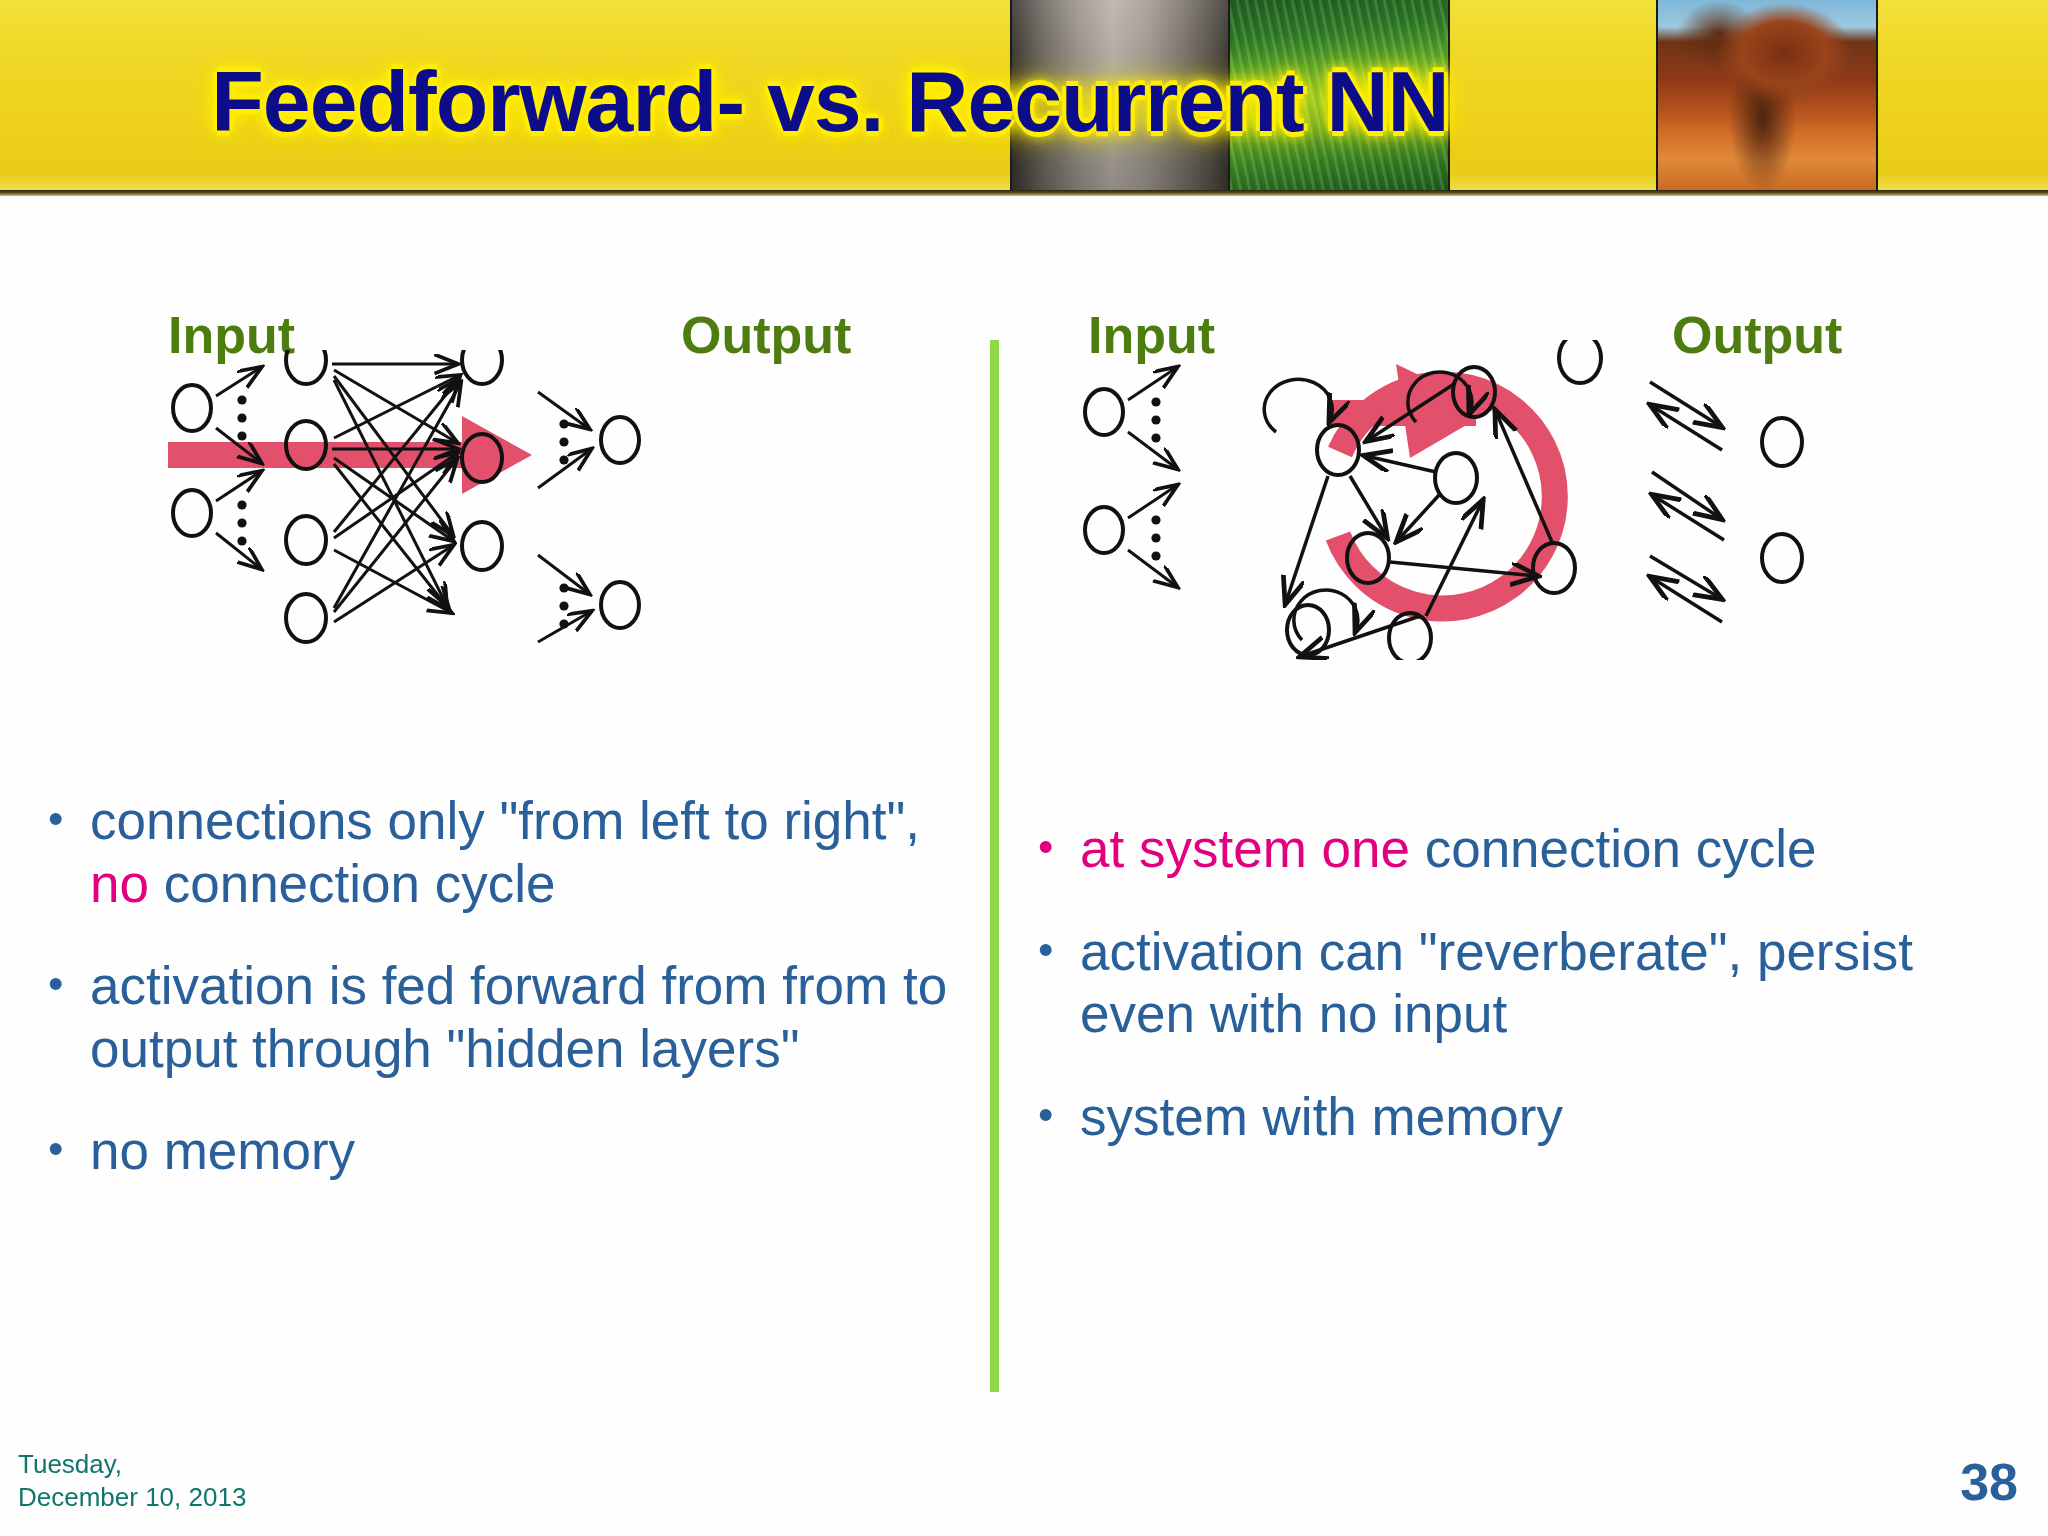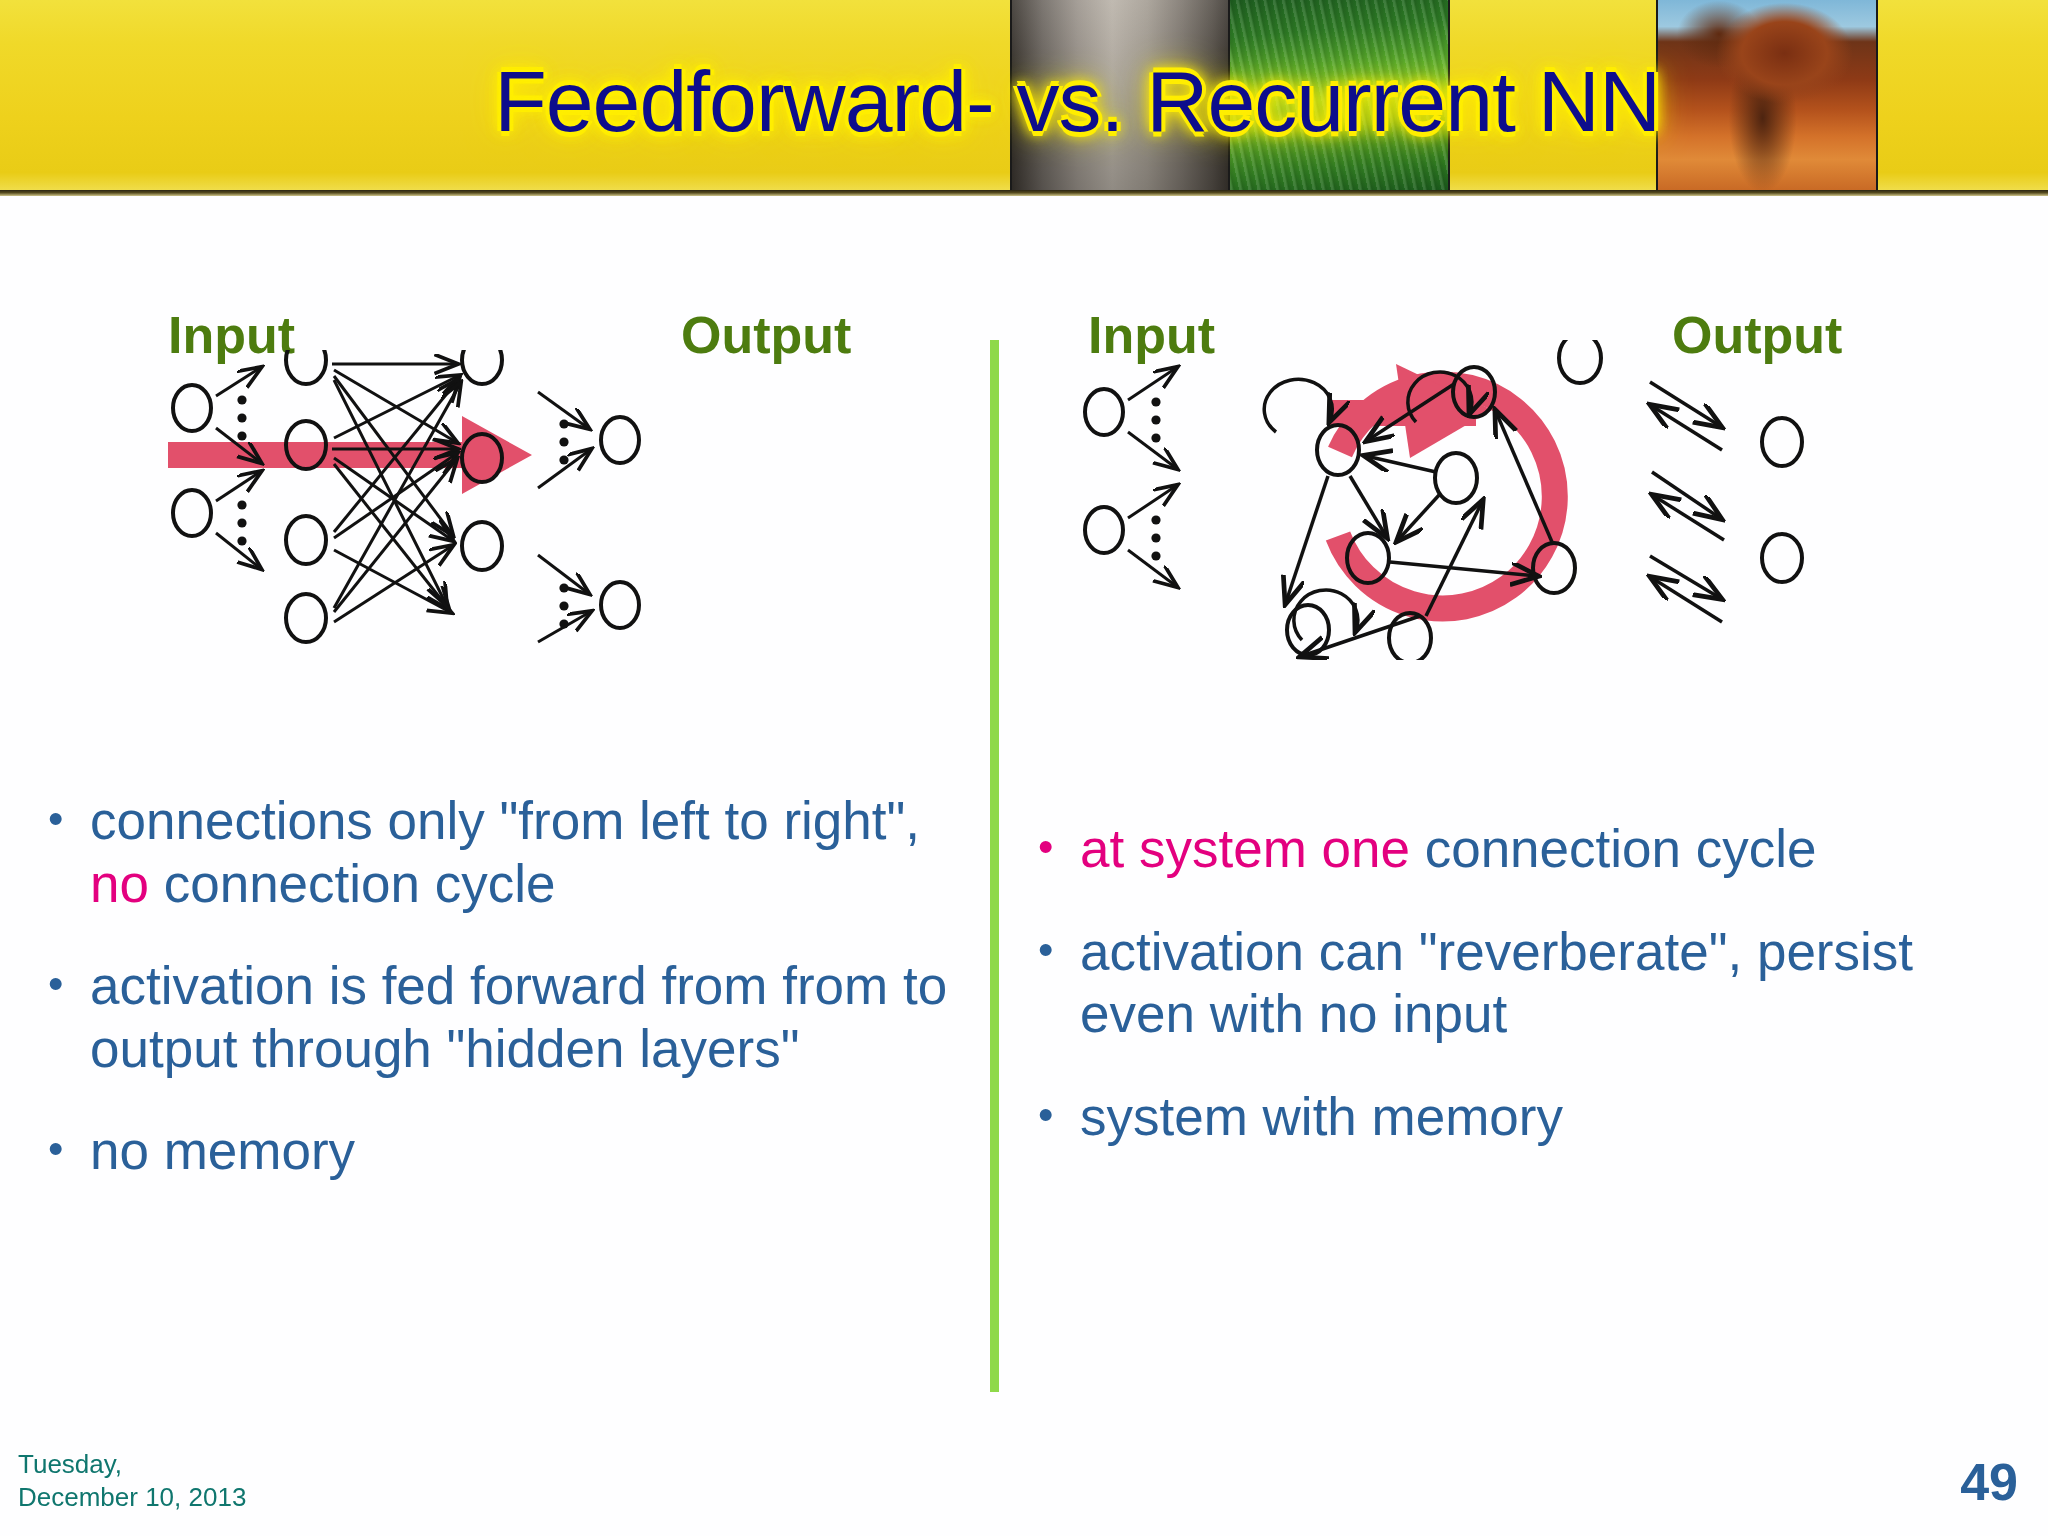--- a/index.html
+++ b/index.html
@@ -51,23 +51,23 @@
   .strip-tree::after{
     content:"";position:absolute;inset:0;
     background:
       radial-gradient(ellipse 95px 70px at 58% 28%,#7a2f12 0%,#99441a 45%,rgba(153,68,26,0) 72%),
       radial-gradient(ellipse 60px 48px at 28% 18%,#5f2a10 0%,rgba(95,42,16,0) 70%),
       radial-gradient(ellipse 50px 110px at 48% 62%,#4d2410 0%,rgba(77,36,16,0) 68%);
   }
 
   .title{
     position:absolute;left:0;top:52px;width:1660px;
-    text-align:right;
+    text-align:center;
     font-family:"Liberation Sans", sans-serif;
-    font-weight:normal;font-size:86px;letter-spacing:-1px;
+    font-weight:bold;font-size:86px;letter-spacing:-1px;
     color:#0d0d8c;
     text-shadow:
       0 0 14px #ffef00, 0 0 14px #ffef00, 0 0 22px #ffe800,
       2px 0 0 #fff100, -2px 0 0 #fff100, 0 2px 0 #fff100, 0 -2px 0 #fff100,
       4px 0 0 #ffee00, -4px 0 0 #ffee00, 0 5px 0 #ffee00, 0 -5px 0 #ffee00,
       0 0 34px #ffe600;
     white-space:nowrap;
     z-index:5;
   }
 
@@ -336,13 +336,13 @@
     <span class="dot">•</span>
     <span class="btext"><span>system with memory</span></span>
   </div>
 
 </div>
 
 <div class="footer-date">
   <div>Tuesday,</div>
   <div>December 10, 2013</div>
 </div>
-<div class="page-num">49</div>
+<div class="page-num">38</div>
 
 </body></html>

